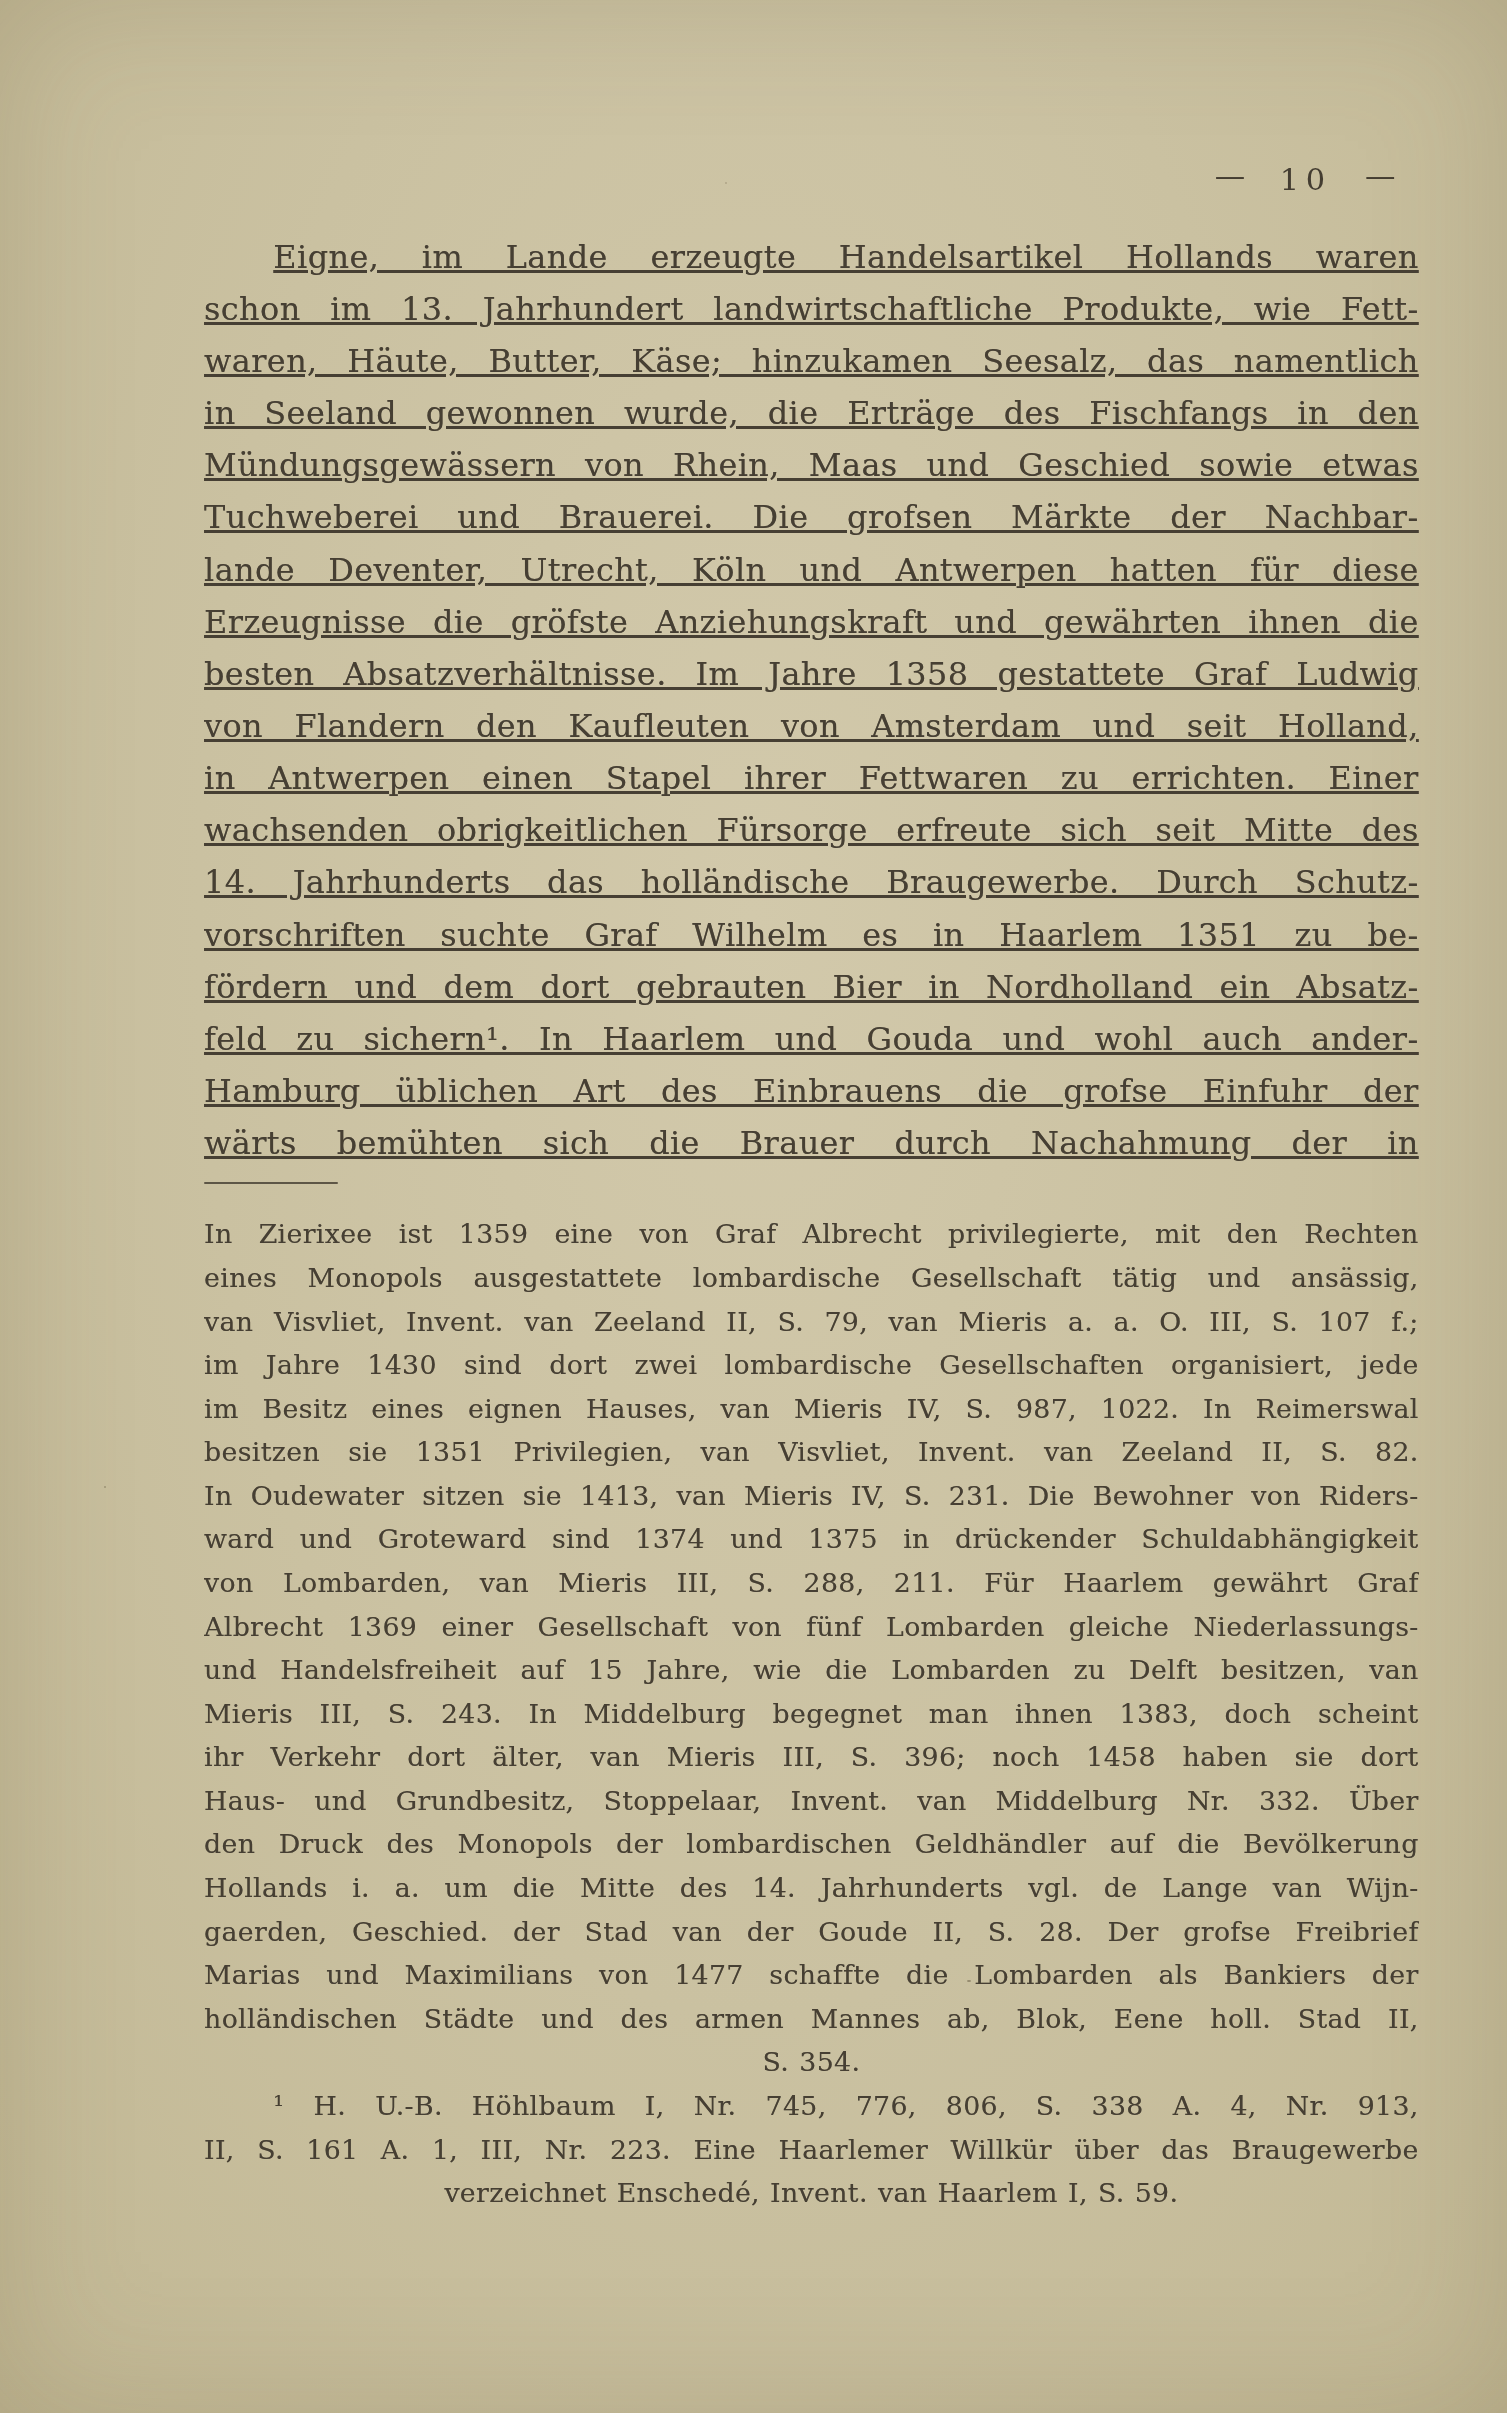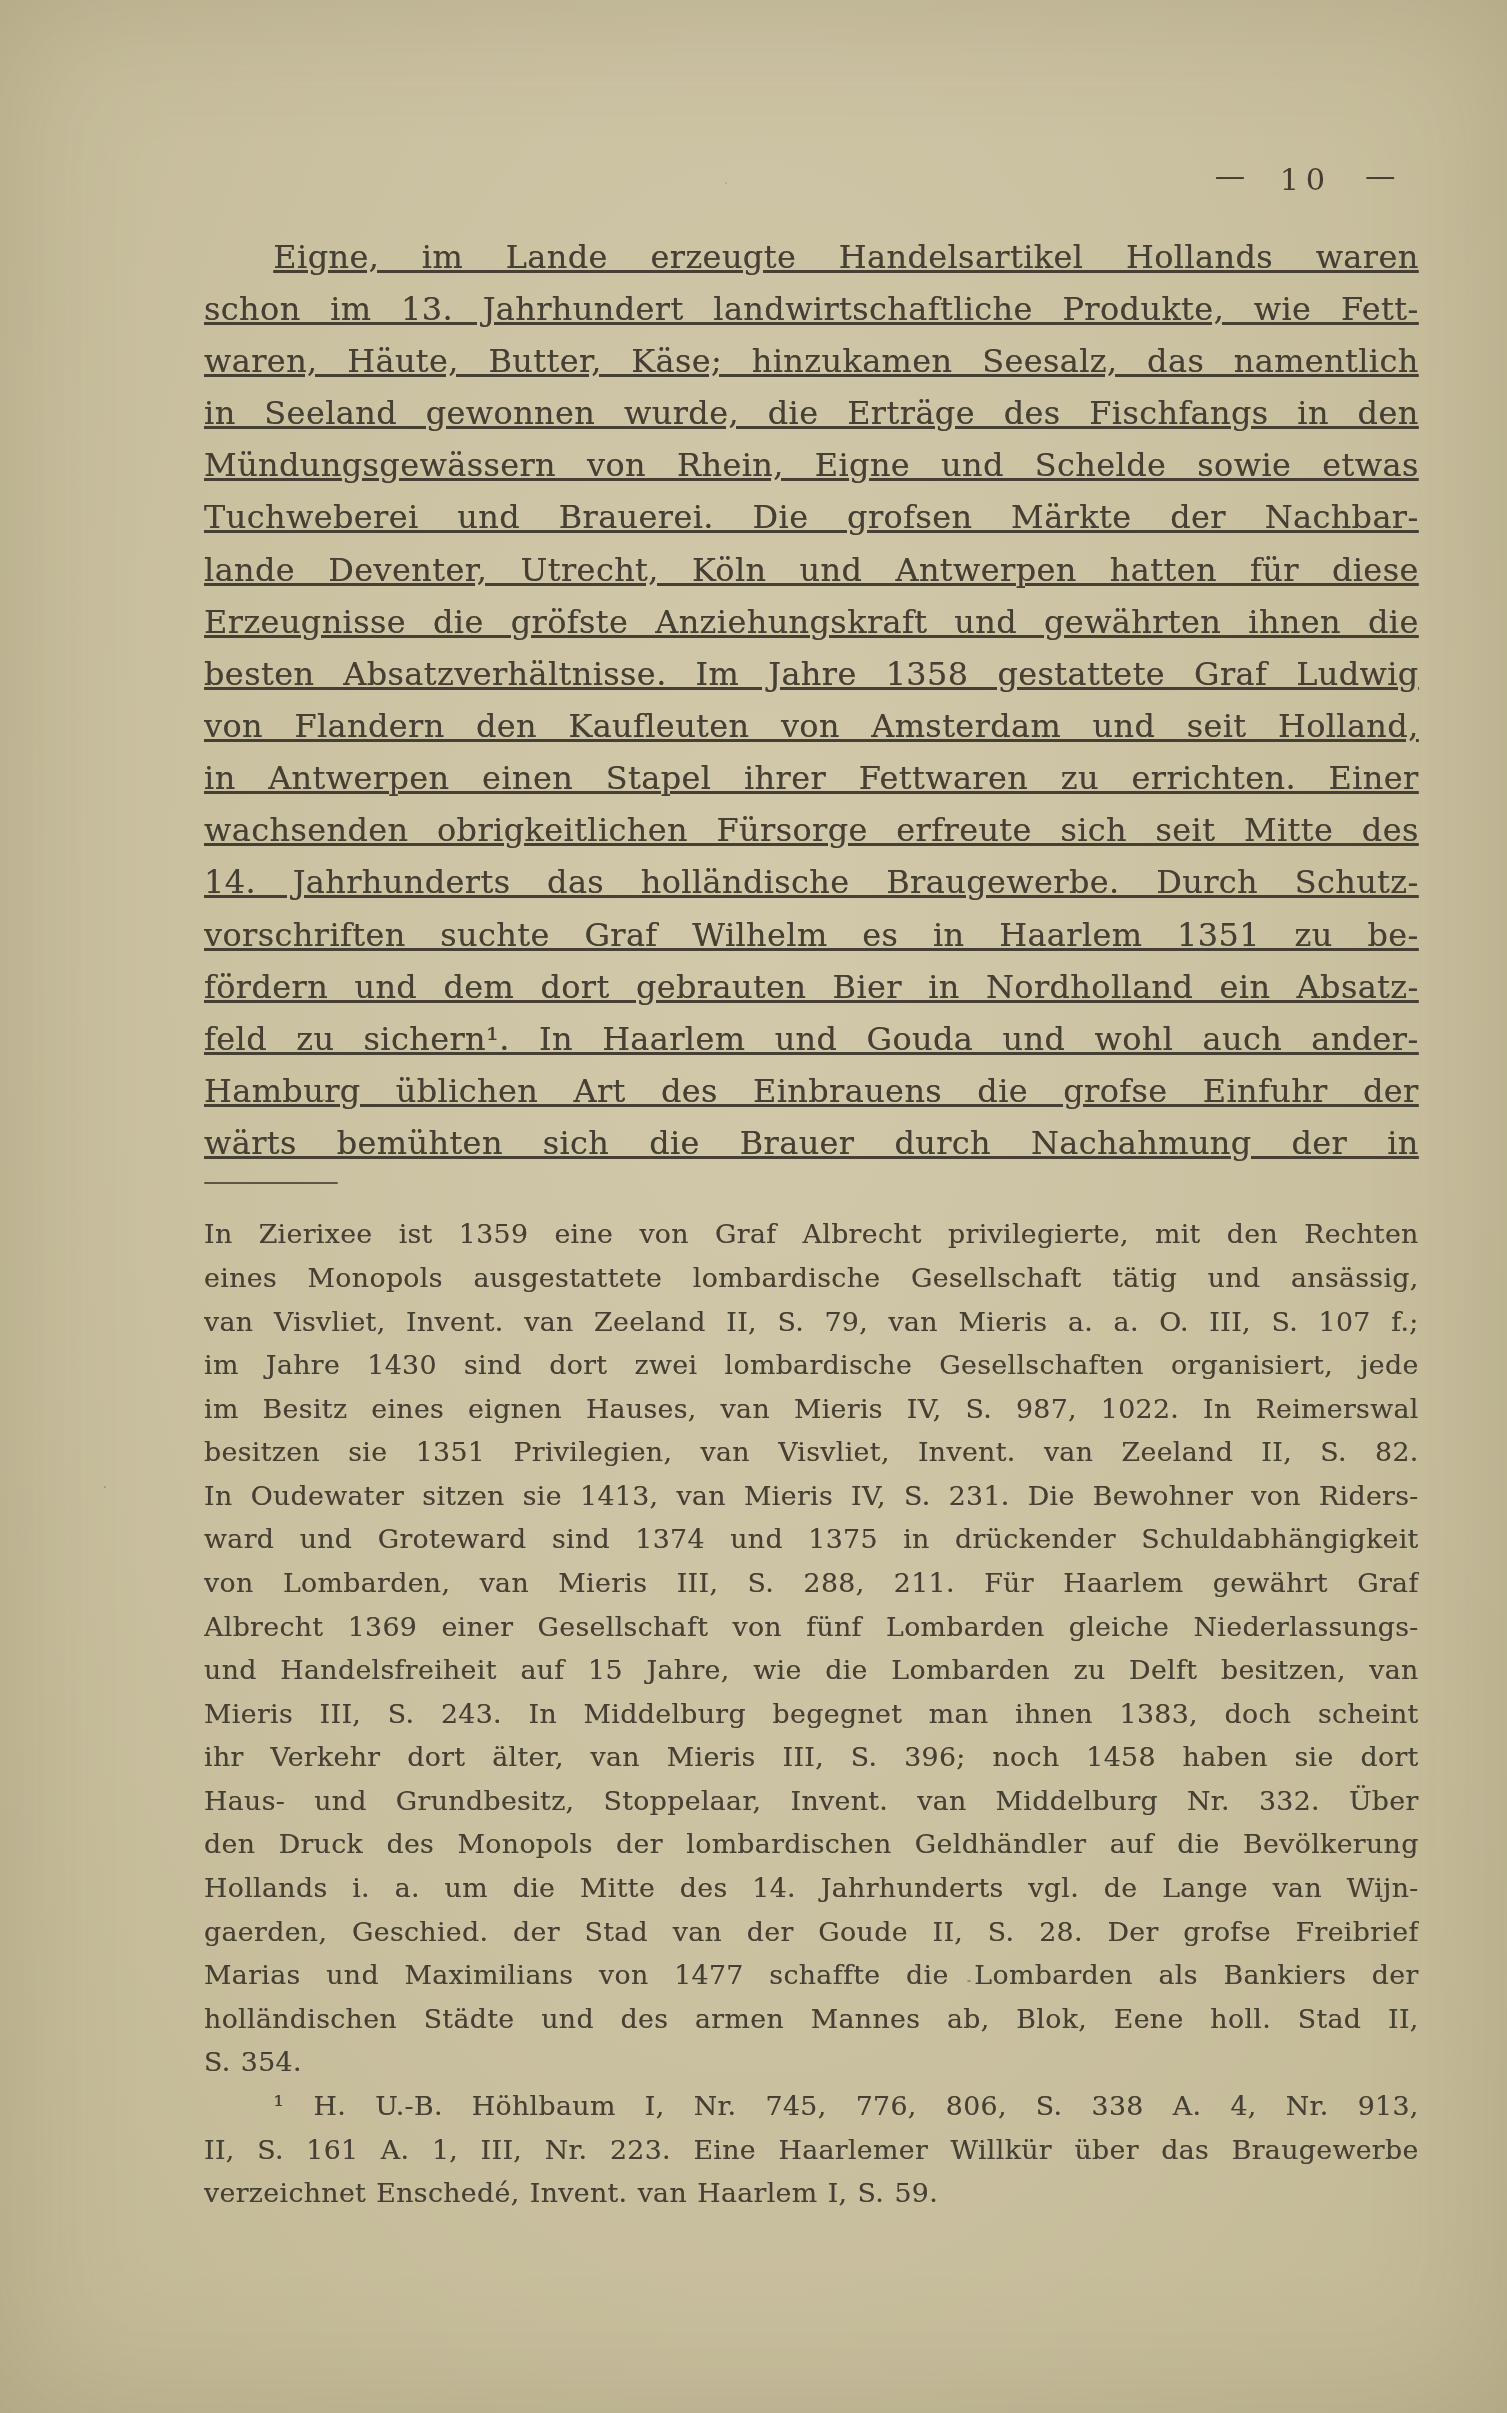--- a/index.html
+++ b/index.html
@@ -77,21 +77,21 @@
   .tline.just::after {
     content: "";
     display: inline-block;
     width: 100%;
     height: 0;
   }
   .tline.indent {
     text-indent: 4.6vw;
   }
   .tline.flush {
-    text-align: left;
+    text-align: center;
   }
 
   
   .fnrule {
     position: absolute;
     top: 78.42vw;
     left: 13.54vw;
     width: 8.9vw;
     height: 0.15vw;
     background: #4a4336;
@@ -120,21 +120,21 @@
     <span class="dash">—</span>
     <span class="pgnum">10</span>
     <span class="dash">—</span>
   </div>
 
   <div class="maintext">
     <div class="tline just indent">Eigne, im Lande erzeugte Handelsartikel Hollands waren</div>
     <div class="tline just">schon im 13. Jahrhundert landwirtschaftliche Produkte, wie Fett-</div>
     <div class="tline just">waren, Häute, Butter, Käse; hinzukamen Seesalz, das namentlich</div>
     <div class="tline just">in Seeland gewonnen wurde, die Erträge des Fischfangs in den</div>
-    <div class="tline just">Mündungsgewässern von Rhein, Eigne und Schelde sowie etwas</div>
+    <div class="tline just">Mündungsgewässern von Rhein, Maas und Geschied sowie etwas</div>
     <div class="tline just">Tuchweberei und Brauerei. Die grofsen Märkte der Nachbar-</div>
     <div class="tline just">lande Deventer, Utrecht, Köln und Antwerpen hatten für diese</div>
     <div class="tline just">Erzeugnisse die gröfste Anziehungskraft und gewährten ihnen die</div>
     <div class="tline just">besten Absatzverhältnisse. Im Jahre 1358 gestattete Graf Ludwig</div>
     <div class="tline just">von Flandern den Kaufleuten von Amsterdam und seit Holland,</div>
     <div class="tline just">in Antwerpen einen Stapel ihrer Fettwaren zu errichten. Einer</div>
     <div class="tline just">wachsenden obrigkeitlichen Fürsorge erfreute sich seit Mitte des</div>
     <div class="tline just">14. Jahrhunderts das holländische Braugewerbe. Durch Schutz-</div>
     <div class="tline just">vorschriften suchte Graf Wilhelm es in Haarlem 1351 zu be-</div>
     <div class="tline just">fördern und dem dort gebrauten Bier in Nordholland ein Absatz-</div>

